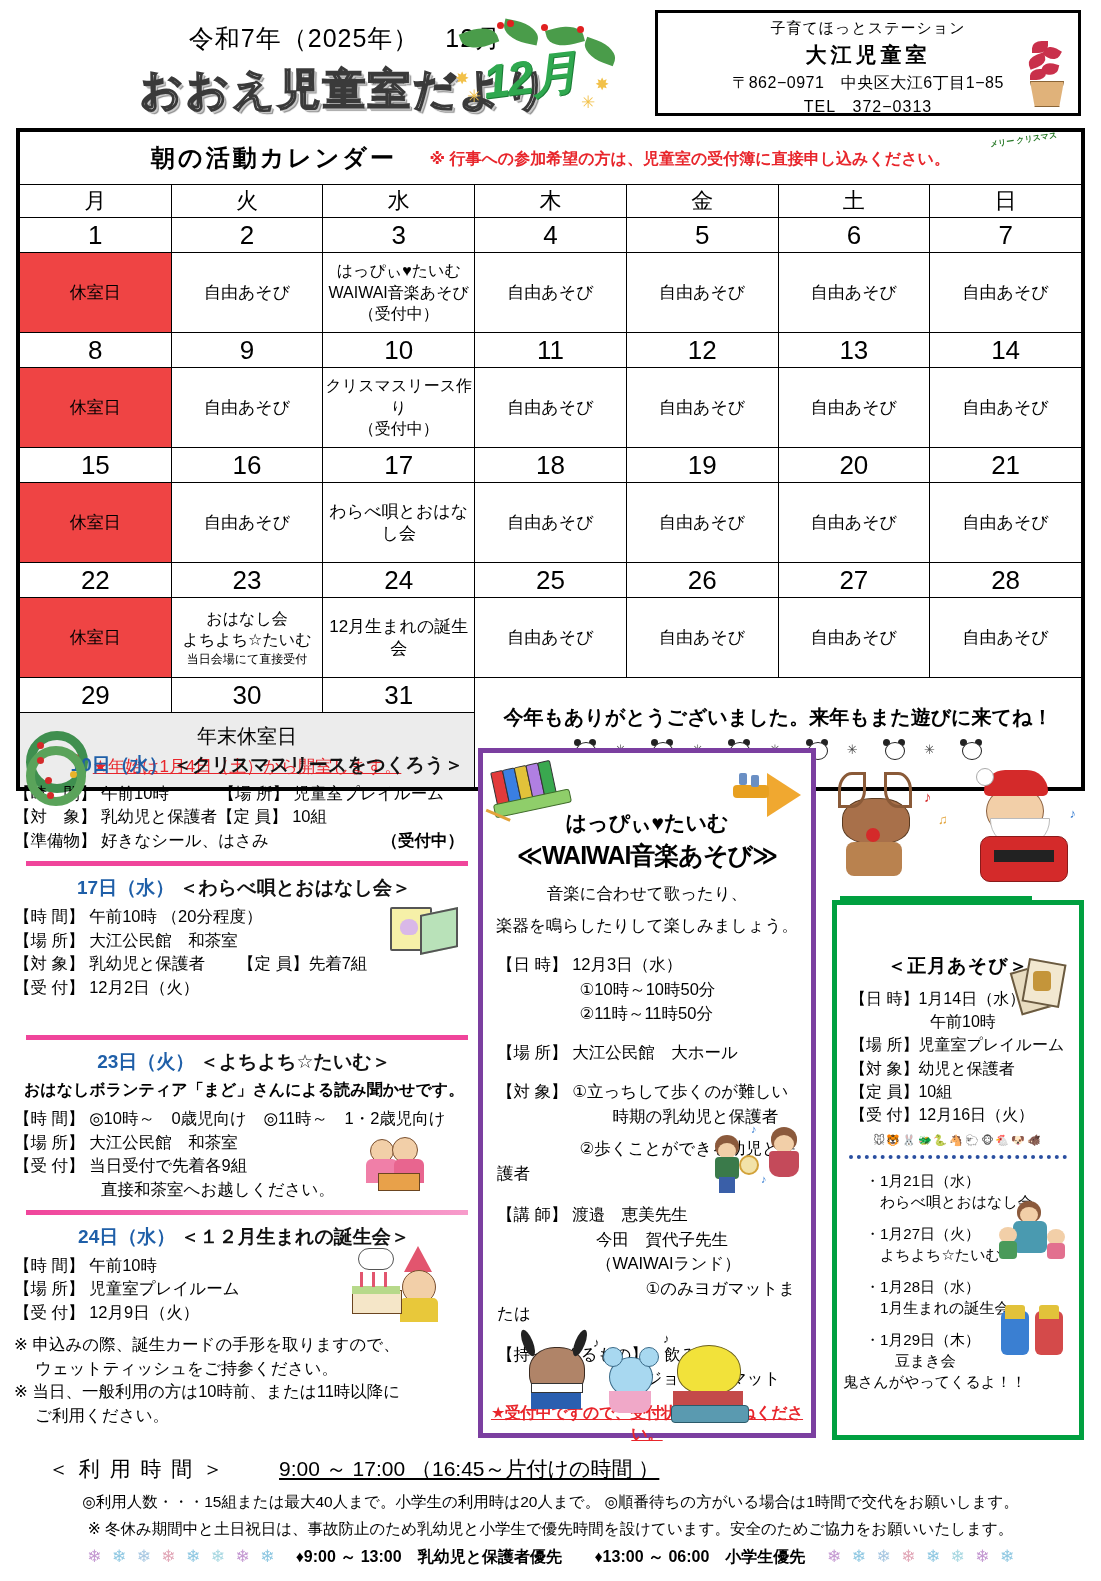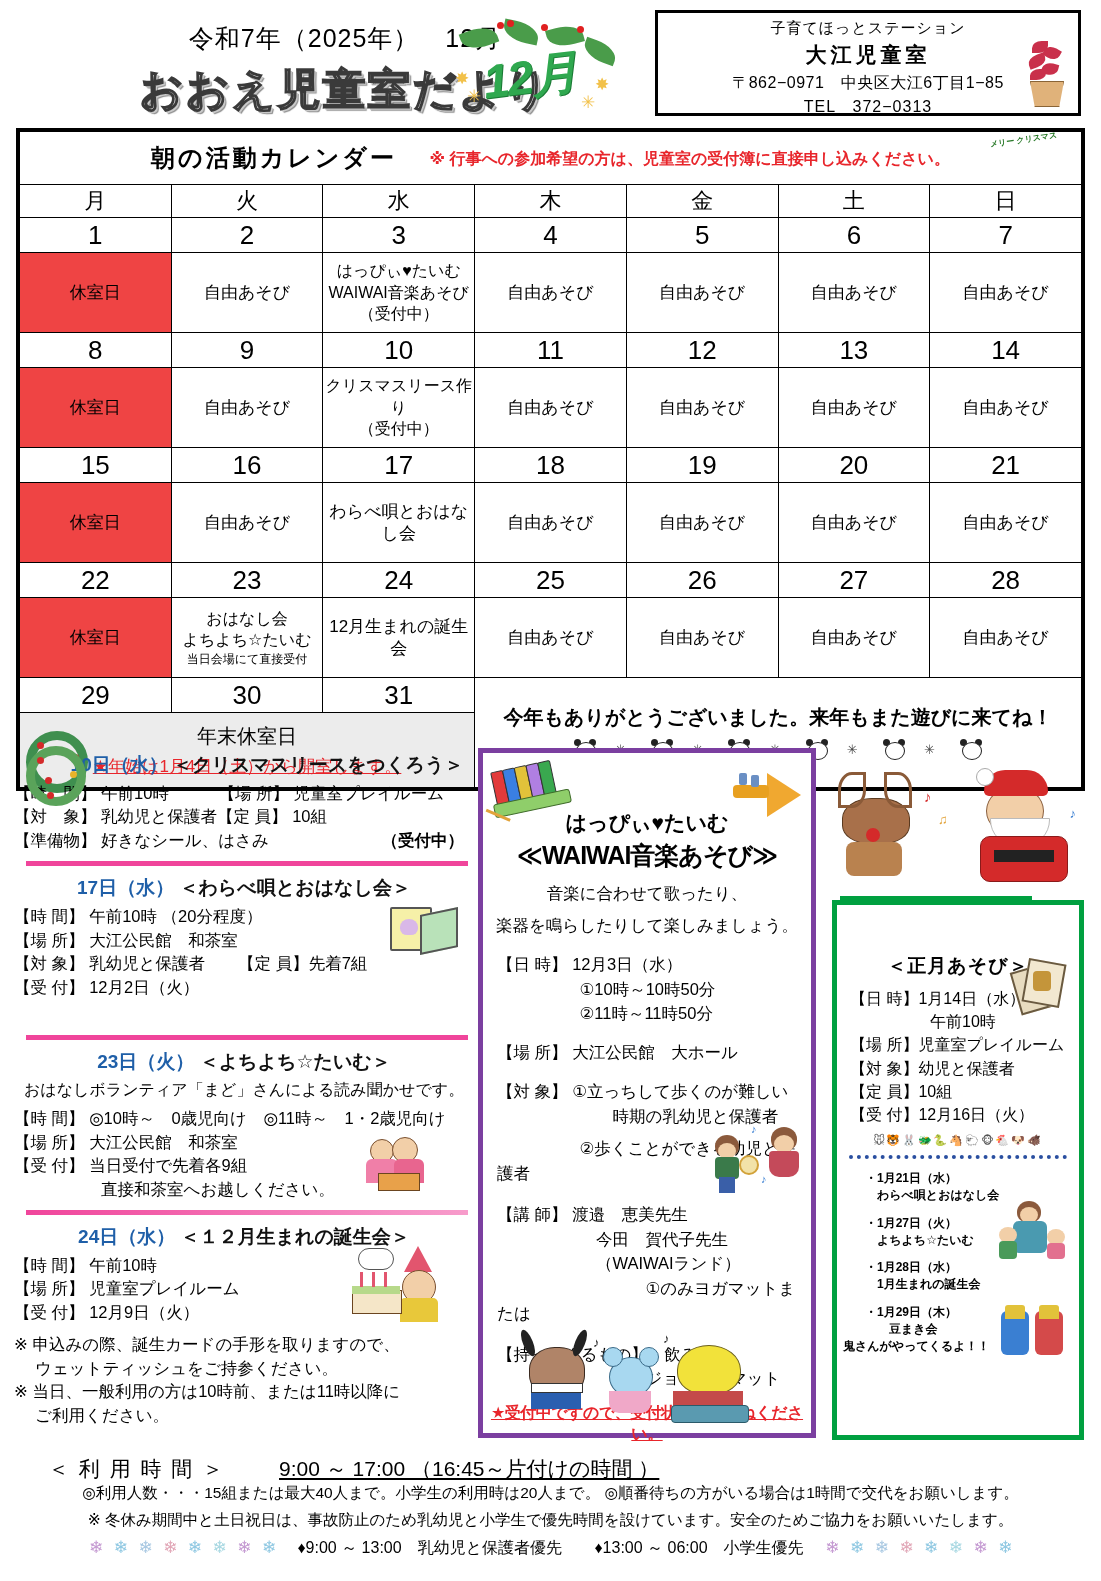--- a/index.html
+++ b/index.html
@@ -80,21 +80,21 @@
   .colL{position:absolute;left:14px;top:4px;width:460px;}
   .ev-block{position:relative;}
   .ev-head{text-align:center;font-size:19px;font-weight:bold;margin-bottom:4px;white-space:nowrap;}
   .ev-head .date{color:#1F5FA8;}
   .ev-head .ttl{color:#111;letter-spacing:0px;}
   .ev-line{font-size:16.5px;line-height:1.42;white-space:nowrap;}
   .ev-sub{font-size:16px;line-height:1.4;}
   .pinkrule{height:5px;background:#f0459b;margin:9px 0 9px 12px;width:96%;}
   .pinkrule.fade{background:linear-gradient(90deg,#f0459b,#f79ccb);}
   .bold{font-weight:bold;}
-  .center{text-align:center;}
+  .center{text-align:center;font-weight:bold;}
   
   .clip{position:absolute;}
   
   .colM{position:absolute;left:478px;top:0px;width:338px;height:690px;
         border:5px solid #7B3FA0;background:#fff;box-sizing:border-box;}
   .m-title1{text-align:center;font-size:21px;font-weight:bold;margin-top:56px;letter-spacing:0px;}
   .m-title2{text-align:center;font-size:25px;font-weight:bold;margin-top:2px;letter-spacing:-1px;}
   .m-desc{text-align:center;font-size:16.5px;line-height:1.45;margin-top:10px;}
   .m-line{font-size:16.5px;line-height:1.5;margin-left:14px;}
   .m-red{color:#e8252b;font-weight:bold;font-size:16px;text-align:center;
@@ -108,34 +108,34 @@
   .kids{position:absolute;right:10px;top:368px;width:88px;height:78px;}
   .animals{position:absolute;left:40px;bottom:12px;width:250px;height:92px;}
   
   .colR{position:absolute;left:832px;top:152px;width:252px;height:540px;
         border:5px solid #00A040;background:#fff;box-sizing:border-box;}
   .r-banner{position:absolute;left:840px;top:148px;width:192px;height:34px;background:#00A040;
             color:#000;font-size:19px;font-weight:bold;text-align:center;line-height:34px;letter-spacing:0px;}
   .r-sub{text-align:center;font-size:19px;font-weight:bold;margin-top:48px;letter-spacing:1px;}
   .r-line{font-size:16px;line-height:1.45;margin-left:13px;white-space:nowrap;}
   .dotrule{border-top:4px dotted #2a4fa0;margin:8px 12px;height:0;}
-  .r-item{font-size:12px;line-height:1.4;margin-left:28px;margin-top:11px;font-weight:bold;}
+  .r-item{font-size:15px;line-height:1.4;margin-left:28px;margin-top:11px;}
   .charrow{text-align:center;font-size:11px;letter-spacing:2px;margin-top:8px;color:#555;}
   .kite{position:absolute;right:12px;top:54px;width:56px;height:52px;}
   .reindeer{position:absolute;left:828px;top:20px;width:250px;height:120px;}
   
   .footer{position:absolute;left:0;top:1455px;width:1101px;}
   .f-row1{font-size:21px;margin-left:48px;white-space:nowrap;}
   .f-row1 .lab{letter-spacing:2px;}
   .f-row1 .val{margin-left:48px;text-decoration:underline;letter-spacing:0px;}
-  .f-row2{font-size:15.5px;text-align:center;white-space:nowrap;}
+  .f-row2{font-size:15.5px;text-align:center;margin-top:9px;white-space:nowrap;}
   .f-row3{font-size:15.5px;text-align:center;margin-top:6px;white-space:nowrap;}
   .f-row4{margin-top:6px;text-align:center;font-size:16px;white-space:nowrap;}
   .f-row4 .sf{font-size:17px;margin:0 3px;}
-  .f-row4 .seg{margin:16px 14px;letter-spacing:0px;}
+  .f-row4 .seg{margin:16px 14px;letter-spacing:0px;font-weight:bold;}
 </style>
 </head>
 <body>
 
 <div class="header">
   <div class="hdr-left">
     <div class="hdr-era">令和7年（2025年）　12月</div>
     <div class="hdr-title">おおえ児童室だより</div>
   </div>
 

